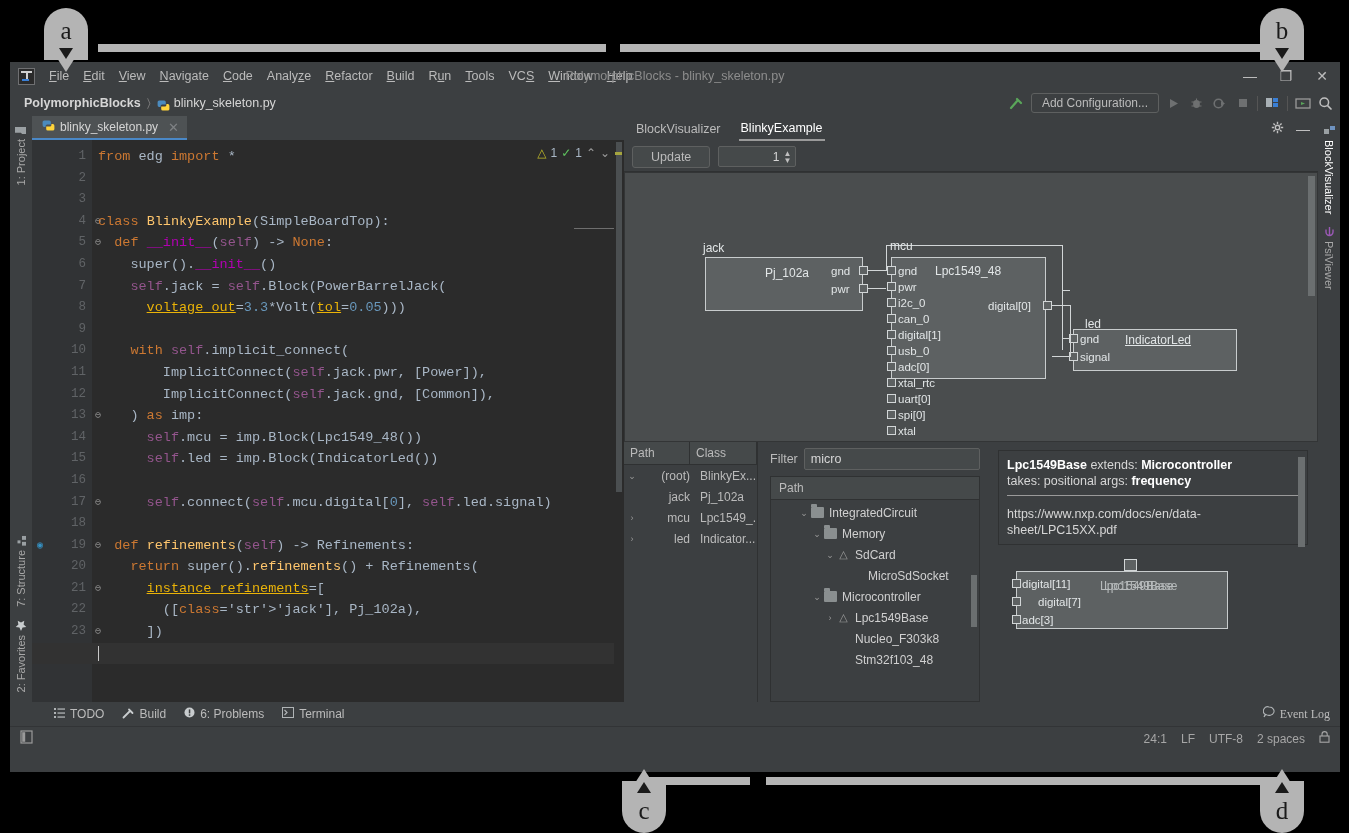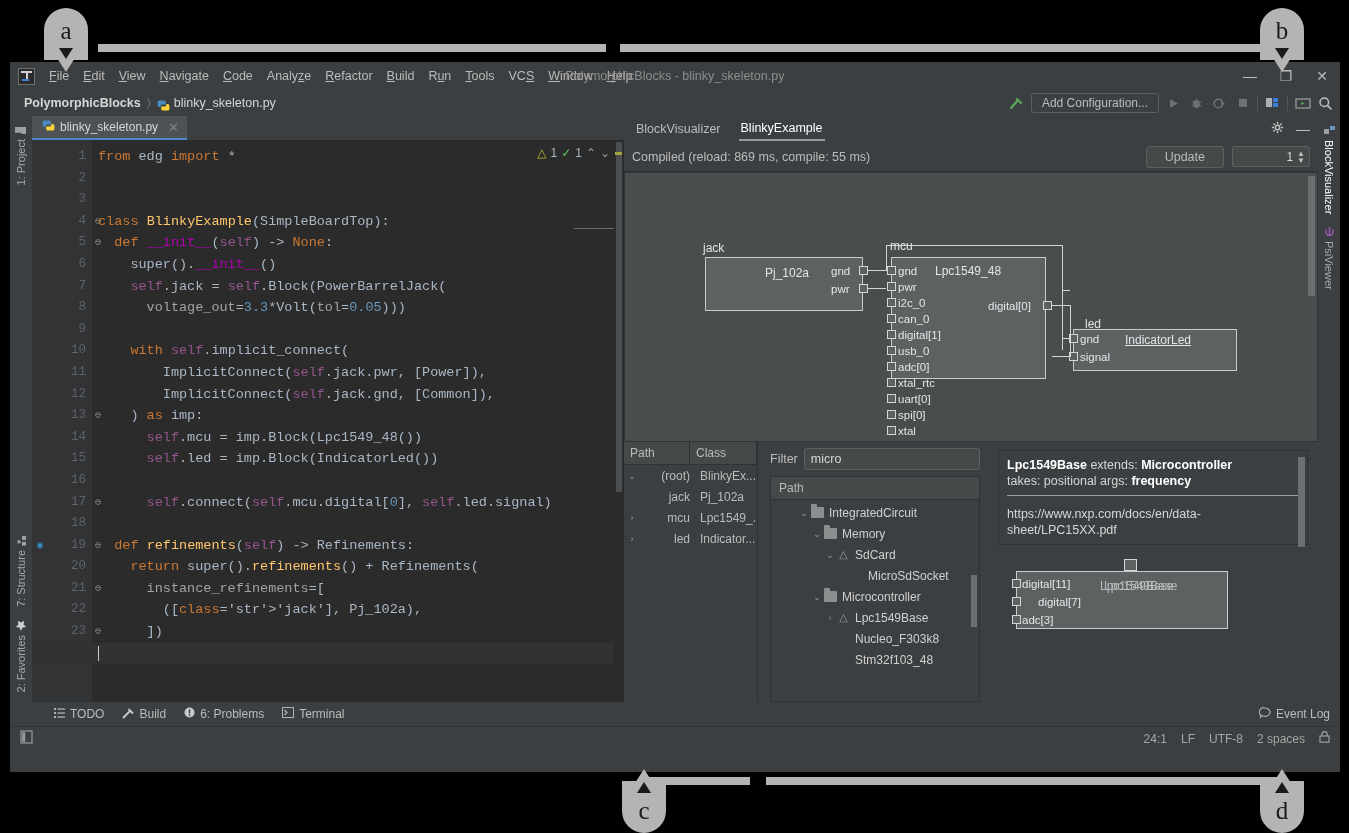--- a/index.html
+++ b/index.html
@@ -115,21 +115,21 @@
   .runmark { position: absolute; left: 5px; color: #3592c4; font-size: 10px; }
   #code {
     flex: 1; font-family: "Liberation Mono", monospace; font-size: 13.5px;
     line-height: 21.6px; padding: 6px 0 0 6px; white-space: pre; color: #a9b7c6;
     position: relative;
   }
   .kw { color: #cc7832; }
   .fn { color: #ffc66d; }
   .self { color: #94558d; }
   .num { color: #6897bb; }
-  .param { color: #a3a3a3; }
+  .param { color: #eab308; text-decoration: underline; }
   .magic { color: #b200b2; }
   #inspect-widget {
     position: absolute; right: 14px; top: 6px; display: flex; align-items: center;
     gap: 4px; font-size: 12px; color: #a9b7c6; font-family: "Liberation Sans", sans-serif;
   }
   .warn-ico { color: #bbb529; }
   .ok-ico { color: #5ec25e; }
   .chev { color: #9a9a9a; font-size: 12px; }
   #caret-line { position: absolute; left: 0; right: 0; height: 21.6px; background: #323232; }
   .caret { display:inline-block; width:1px; height:15px; background:#c8c8c8; position:relative; top:3px;}
@@ -230,21 +230,21 @@
   .doc-hr { height:1px; background:#9a9a9a; margin:6px 0 10px 0; }
   .doc-scroll { position:absolute; right:2px; top:6px; width:7px; height:90px; background:#6b6f70;}
   #preview-canvas { flex:1; position:relative; margin-top: 8px; overflow:hidden;}
 
   
   #bottombar {
     height: 24px; display: flex; align-items: center; gap: 18px; padding-left: 44px;
     background: #3c3f41; font-size: 12px; color: #bbbbbb; position:relative;
   }
   #bottombar .bt { display: flex; gap: 5px; }
-  #bottombar .right { position:absolute; right: 10px; display:flex; align-items:center; gap:5px;}
+  #bottombar .right { position:absolute; right: 10px; display:flex; align-items:center; gap:5px;font-family:Liberation Serif, serif;}
   #statusbar {
     height: 24px; display: flex; align-items: center; padding: 0 10px;
     background: #3c3f41; font-size: 12px; color: #a6a6a6; position: relative;
     border-top: 1px solid #323436;
   }
   #statusbar .right { position: absolute; right: 10px; display: flex; gap: 14px; align-items:center;}
 </style>
 </head>
 <body>
 
@@ -476,21 +476,20 @@
               <svg width="13" height="13" viewBox="0 0 13 13">
                   <circle cx="6.5" cy="6.5" r="2.2" fill="none" stroke="#c0c0c0" stroke-width="1.4"></circle>
                   <path d="M6.5 0.8v2.2M6.5 10v2.2M0.8 6.5h2.2M10 6.5h2.2M2.4 2.4l1.6 1.6M9 9l1.6 1.6M10.6 2.4 9 4M4 9l-1.6 1.6" stroke="#c0c0c0" stroke-width="1.4"></path>
                 </svg>
             </span>
             <span style="color:#c0c0c0;font-size:14px;">—</span>
           </span>
         </div>
 
         <div id="bv-status">
-          <span class="txt">Compiled (reload: 869 ms, compile: 55 ms)</span>
           <span class="btn-update">Update</span>
           <span class="spinbox">
             <span class="val">1</span>
             <span class="spin-arrows">
               <span>▲</span>
               <span>▼</span>
             </span>
           </span>
         </div>
 

